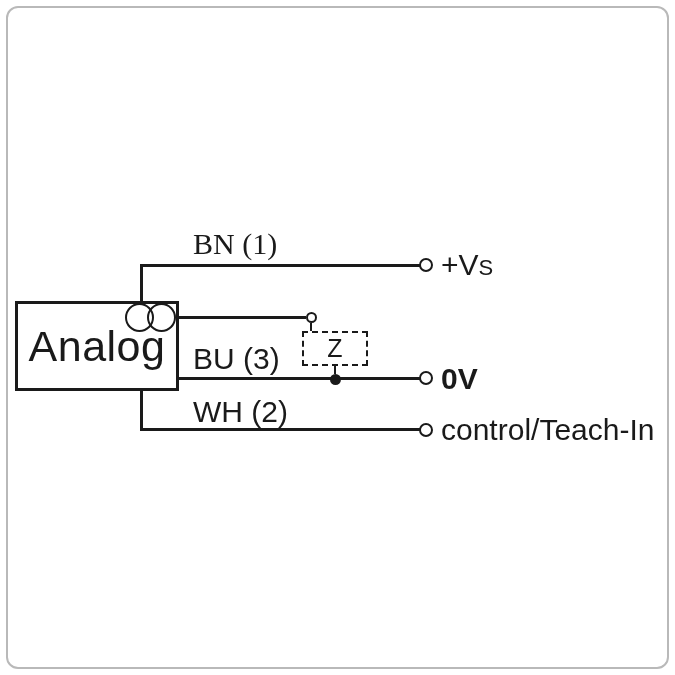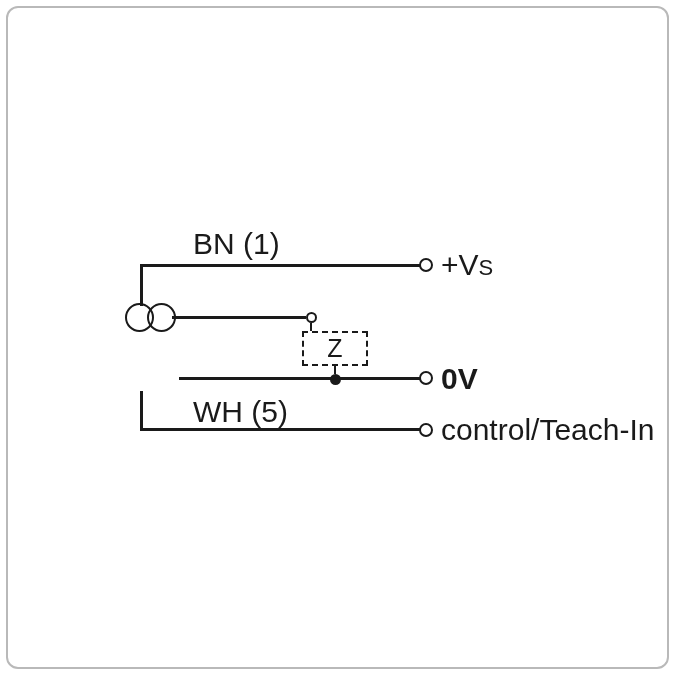--- a/index.html
+++ b/index.html
@@ -81,21 +81,21 @@
     border-left: 2px dashed var(--line, #1a1a1a);
   }
   #z-lead-top    { left: 310px; top: 323px; }
   #z-lead-bottom { left: 334px; top: 366px; }
   
   .label {
     position: absolute;
     font-size: 30px; line-height: 1;
     white-space: nowrap; color: #1a1a1a;
   }
-  #lbl-bn { left: 193px; top: 229px; }
+  #lbl-bn { left: 193px; top: 229px; font-family: Liberation Serif, serif; }
   #lbl-bk { left: 193px; top: 282px; }
   #lbl-bu { left: 193px; top: 344px; }
   #lbl-wh { left: 193px; top: 397px; }
   #lbl-vs      { left: 441px; top: 250px; }
   #lbl-output  { left: 441px; top: 303px; }
   #lbl-zero    { left: 441px; top: 364px; font-weight: bold; }
   #lbl-control { left: 441px; top: 415px; }
   #lbl-vs .sub { font-size: 22px; }
 </style>
 </head>
@@ -105,36 +105,40 @@
 
   <div class="frame"></div>
 
   <div class="wire" id="bn-v"></div>
   <div class="wire" id="bn-h"></div>
   <div class="wire" id="bk-h"></div>
   <div class="wire" id="bu-h"></div>
   <div class="wire" id="wh-v"></div>
   <div class="wire" id="wh-h"></div>
 
+  <div class="device-box">
+    <span>Analog</span>
+  </div>
 
   <div class="cs-circle cs-left"></div>
   <div class="cs-circle cs-right"></div>
 
   <div class="junction-open"></div>
   <div class="z-lead" id="z-lead-top"></div>
   <div class="z-box">
     <span>Z</span>
   </div>
   <div class="z-lead" id="z-lead-bottom"></div>
   <div class="junction-dot"></div>
 
   <div class="terminal" id="t-vs"></div>
   <div class="terminal" id="t-zero"></div>
   <div class="terminal" id="t-control"></div>
 
   <div class="label" id="lbl-bn">BN (1)</div>
-  <div class="label" id="lbl-wh">WH (5)</div>
+  <div class="label" id="lbl-bu">BU (3)</div>
+  <div class="label" id="lbl-wh">WH (2)</div>
 
   <div class="label" id="lbl-vs"><span>+V</span><span class="sub">S</span></div>
   <div class="label" id="lbl-zero">0V</div>
   <div class="label" id="lbl-control">control/Teach-In</div>
 
 </div>
 
 </body></html>

